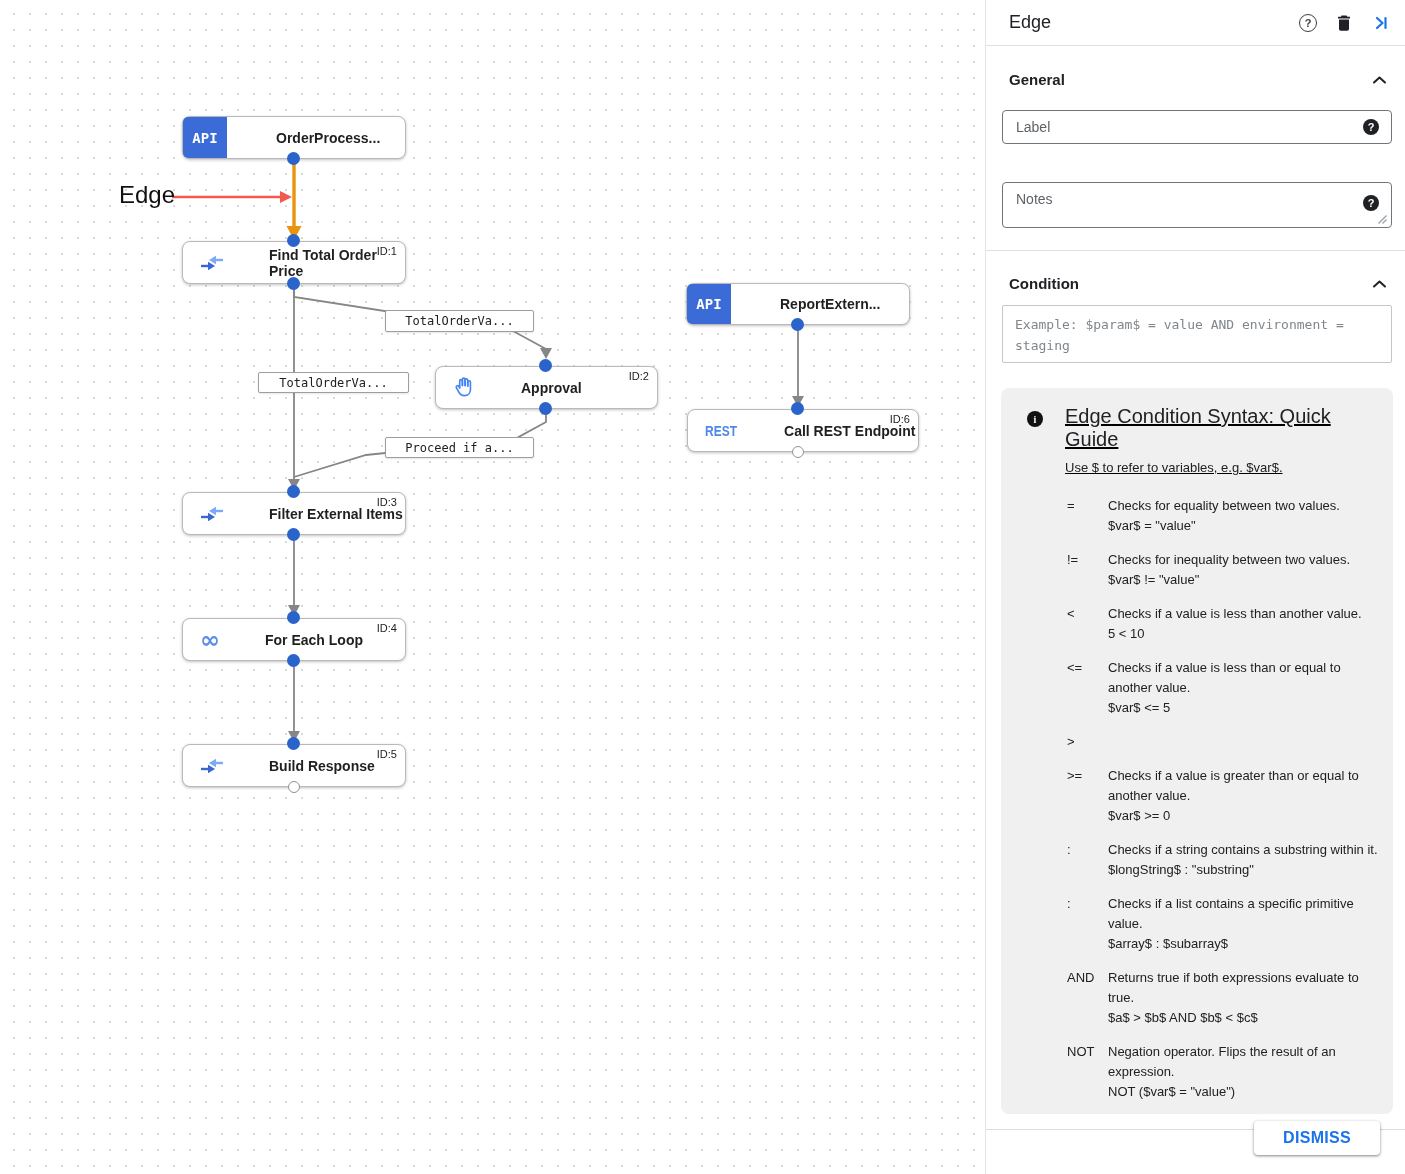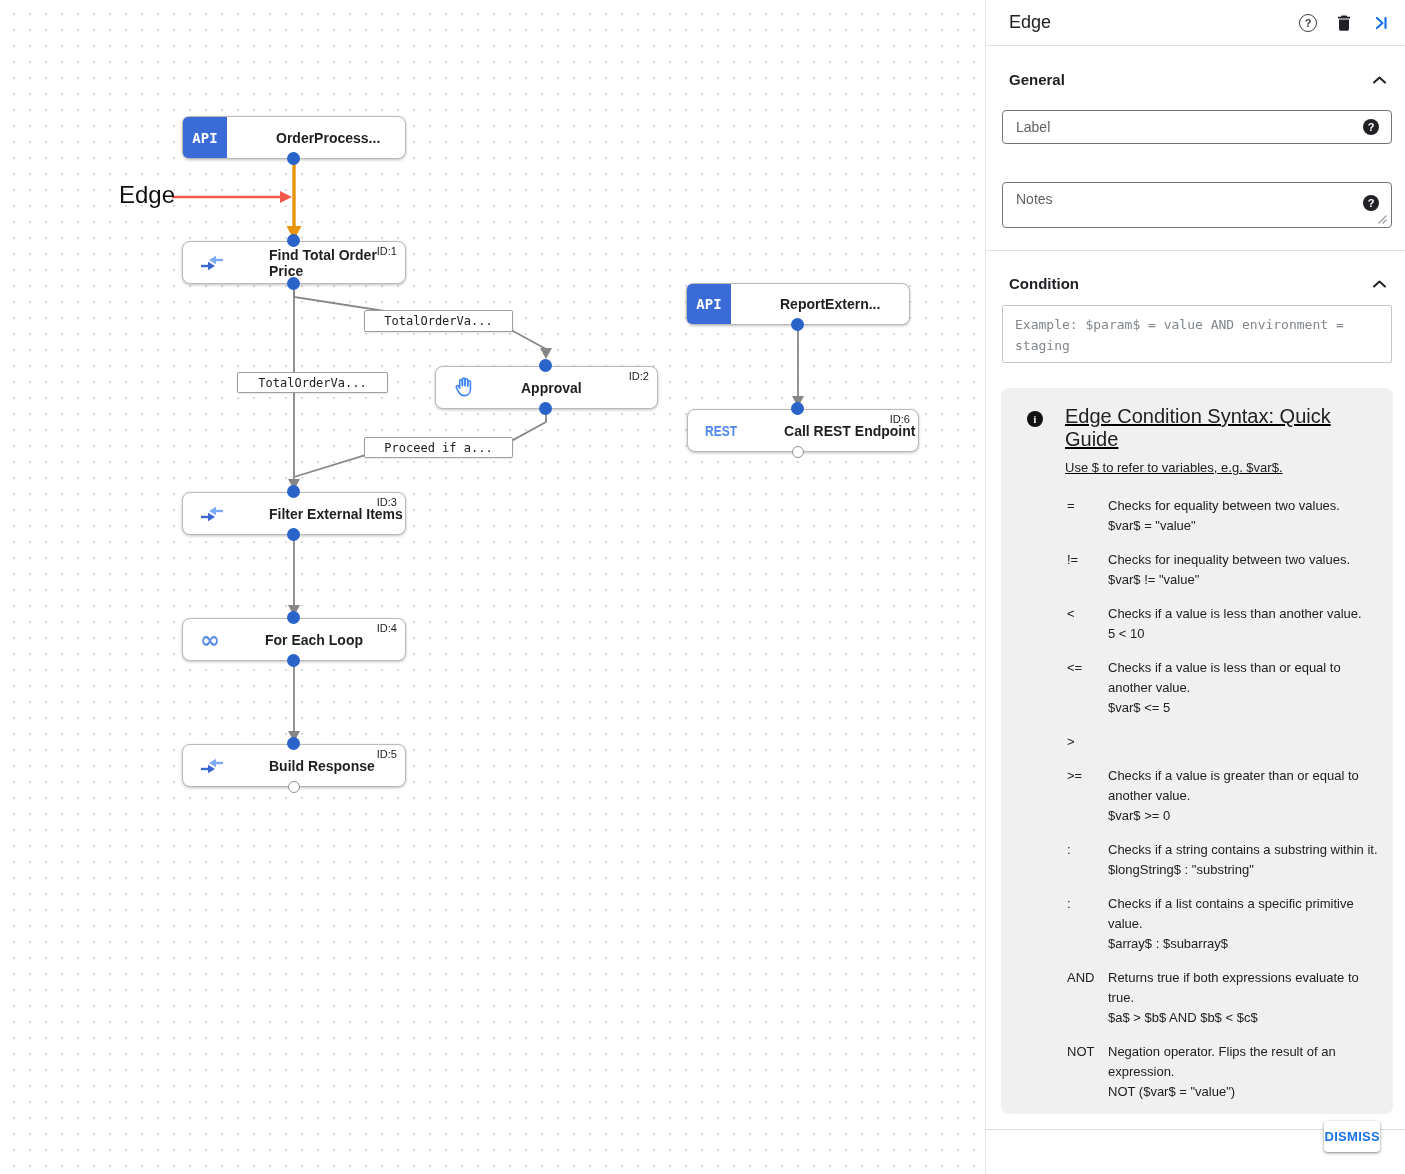--- a/index.html
+++ b/index.html
@@ -30,21 +30,21 @@
   .loop-icon { color:#5a8ee8; font-size:24px; font-weight:700; line-height:16px;
     font-family:"DejaVu Sans", sans-serif; }
 
   .port { position:absolute; z-index:3; border-radius:50%; }
   .port.blue { width:13px; height:13px; background:#2a63c9; }
   .port.white { width:12px; height:12px; background:#fff; border:1.5px solid #8f9396; }
 
   .edge-label { position:absolute; z-index:2; background:#fff; border:1px solid #9e9e9e;
     border-radius:2px; display:flex; align-items:center; justify-content:center;
     font-family:"DejaVu Sans Mono", monospace; font-size:12px; color:#202124;
-    box-shadow:0 1px 2px rgba(0,0,0,.10); }
+    box-shadow:0 1px 2px rgba(0,0,0,.10);margin-left:21px; }
 
   .annotation-text { position:absolute; left:119px; top:181px; z-index:4;
     font-size:24px; font-weight:500; color:#111; }
 
   
   .panel { position:absolute; left:985px; top:0; width:420px; height:1174px;
     background:#fff; border-left:1px solid #e4e4e4; z-index:5; }
   .panel-header { height:46px; display:flex; align-items:center;
     border-bottom:1px solid #e0e0e0; padding:0 16px 0 23px; }
   .panel-title { font-size:18px; color:#202124; flex:1; }
@@ -88,22 +88,22 @@
   .guide-sub { font-size:13px; color:#202124; margin-top:9px; }
   .guide-items { margin:21px 2px 0 66px; }
   .gitem { display:grid; grid-template-columns:41px 1fr; margin-bottom:14px; }
   .gop { font-size:13px; color:#202124; line-height:20px; }
   .gdesc { font-size:13px; color:#202124; line-height:20px; }
   .gex { font-size:13px; color:#202124; line-height:20px; }
 
   .panel-footer { position:absolute; left:0; right:0; bottom:0; height:45px;
     border-top:1px solid #dcdcdc; background:#fff; }
   .dismiss-btn { position:absolute; right:25px; top:-9px; background:#fff; border:none;
-    border-radius:4px; color:#1a73e8; font-size:13px; font-weight:700; letter-spacing:.3px;
-    padding:8px 0; cursor:pointer; font-family:"Liberation Sans", sans-serif;
+    border-radius:4px; color:#1a73e8; font-size:16px; font-weight:700; letter-spacing:.3px;
+    padding:8px 29px; cursor:pointer; font-family:"Liberation Sans", sans-serif;
     box-shadow:0 1px 2px rgba(0,0,0,.3), 0 1px 3px 1px rgba(0,0,0,.15); }
 </style>
 </head>
 <body>
 
 <div class="app">
 
   <div class="canvas">
 
     <svg class="edges" width="985" height="1174">

